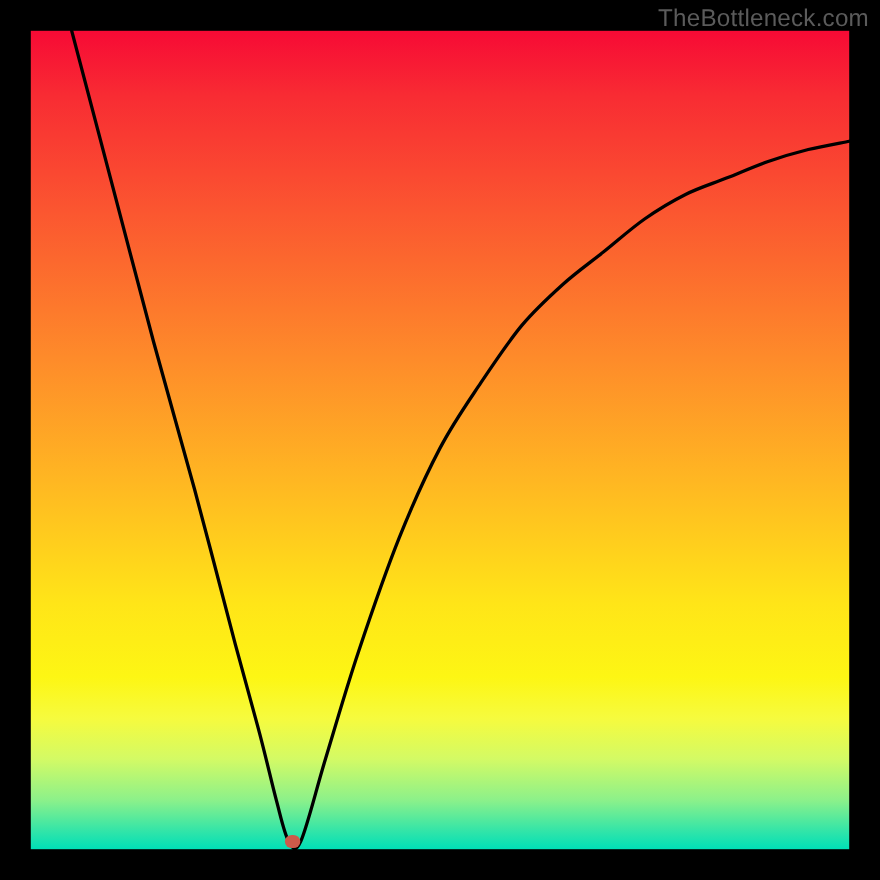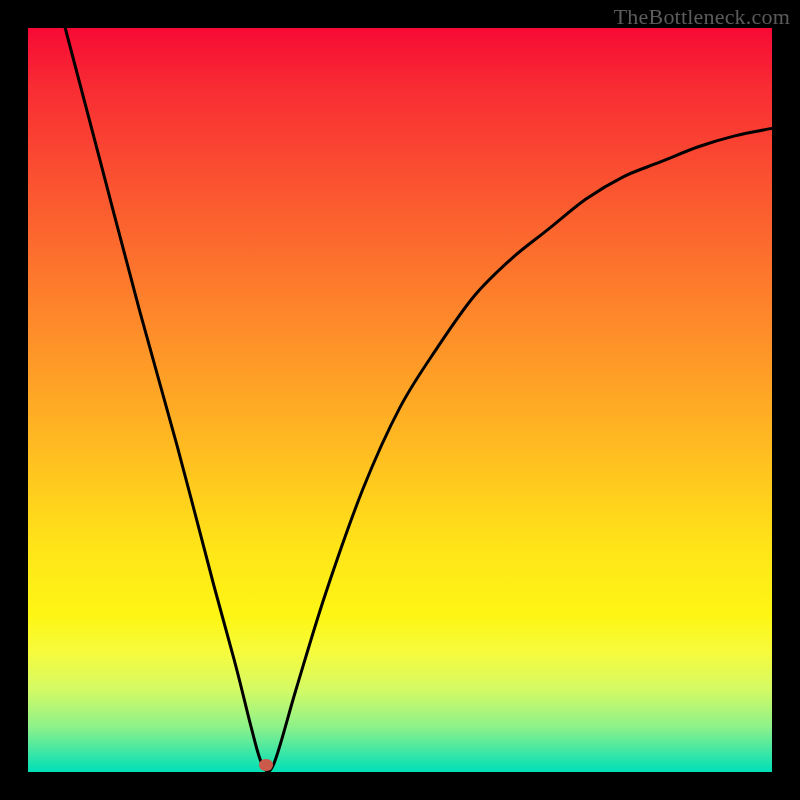--- a/index.html
+++ b/index.html
@@ -9,21 +9,20 @@
     height: 800px;
     background: #000;
     font-family: Arial, Helvetica, sans-serif;
     overflow: hidden;
   }
   .frame {
     position: relative;
     width: 800px;
     height: 800px;
     background: #000;
-    font-family: Liberation Serif, serif;
   }
   .plot-area {
     position: absolute;
     left: 28px;
     top: 28px;
     width: 744px;
     height: 744px;
     
     background: linear-gradient(
       to bottom,

